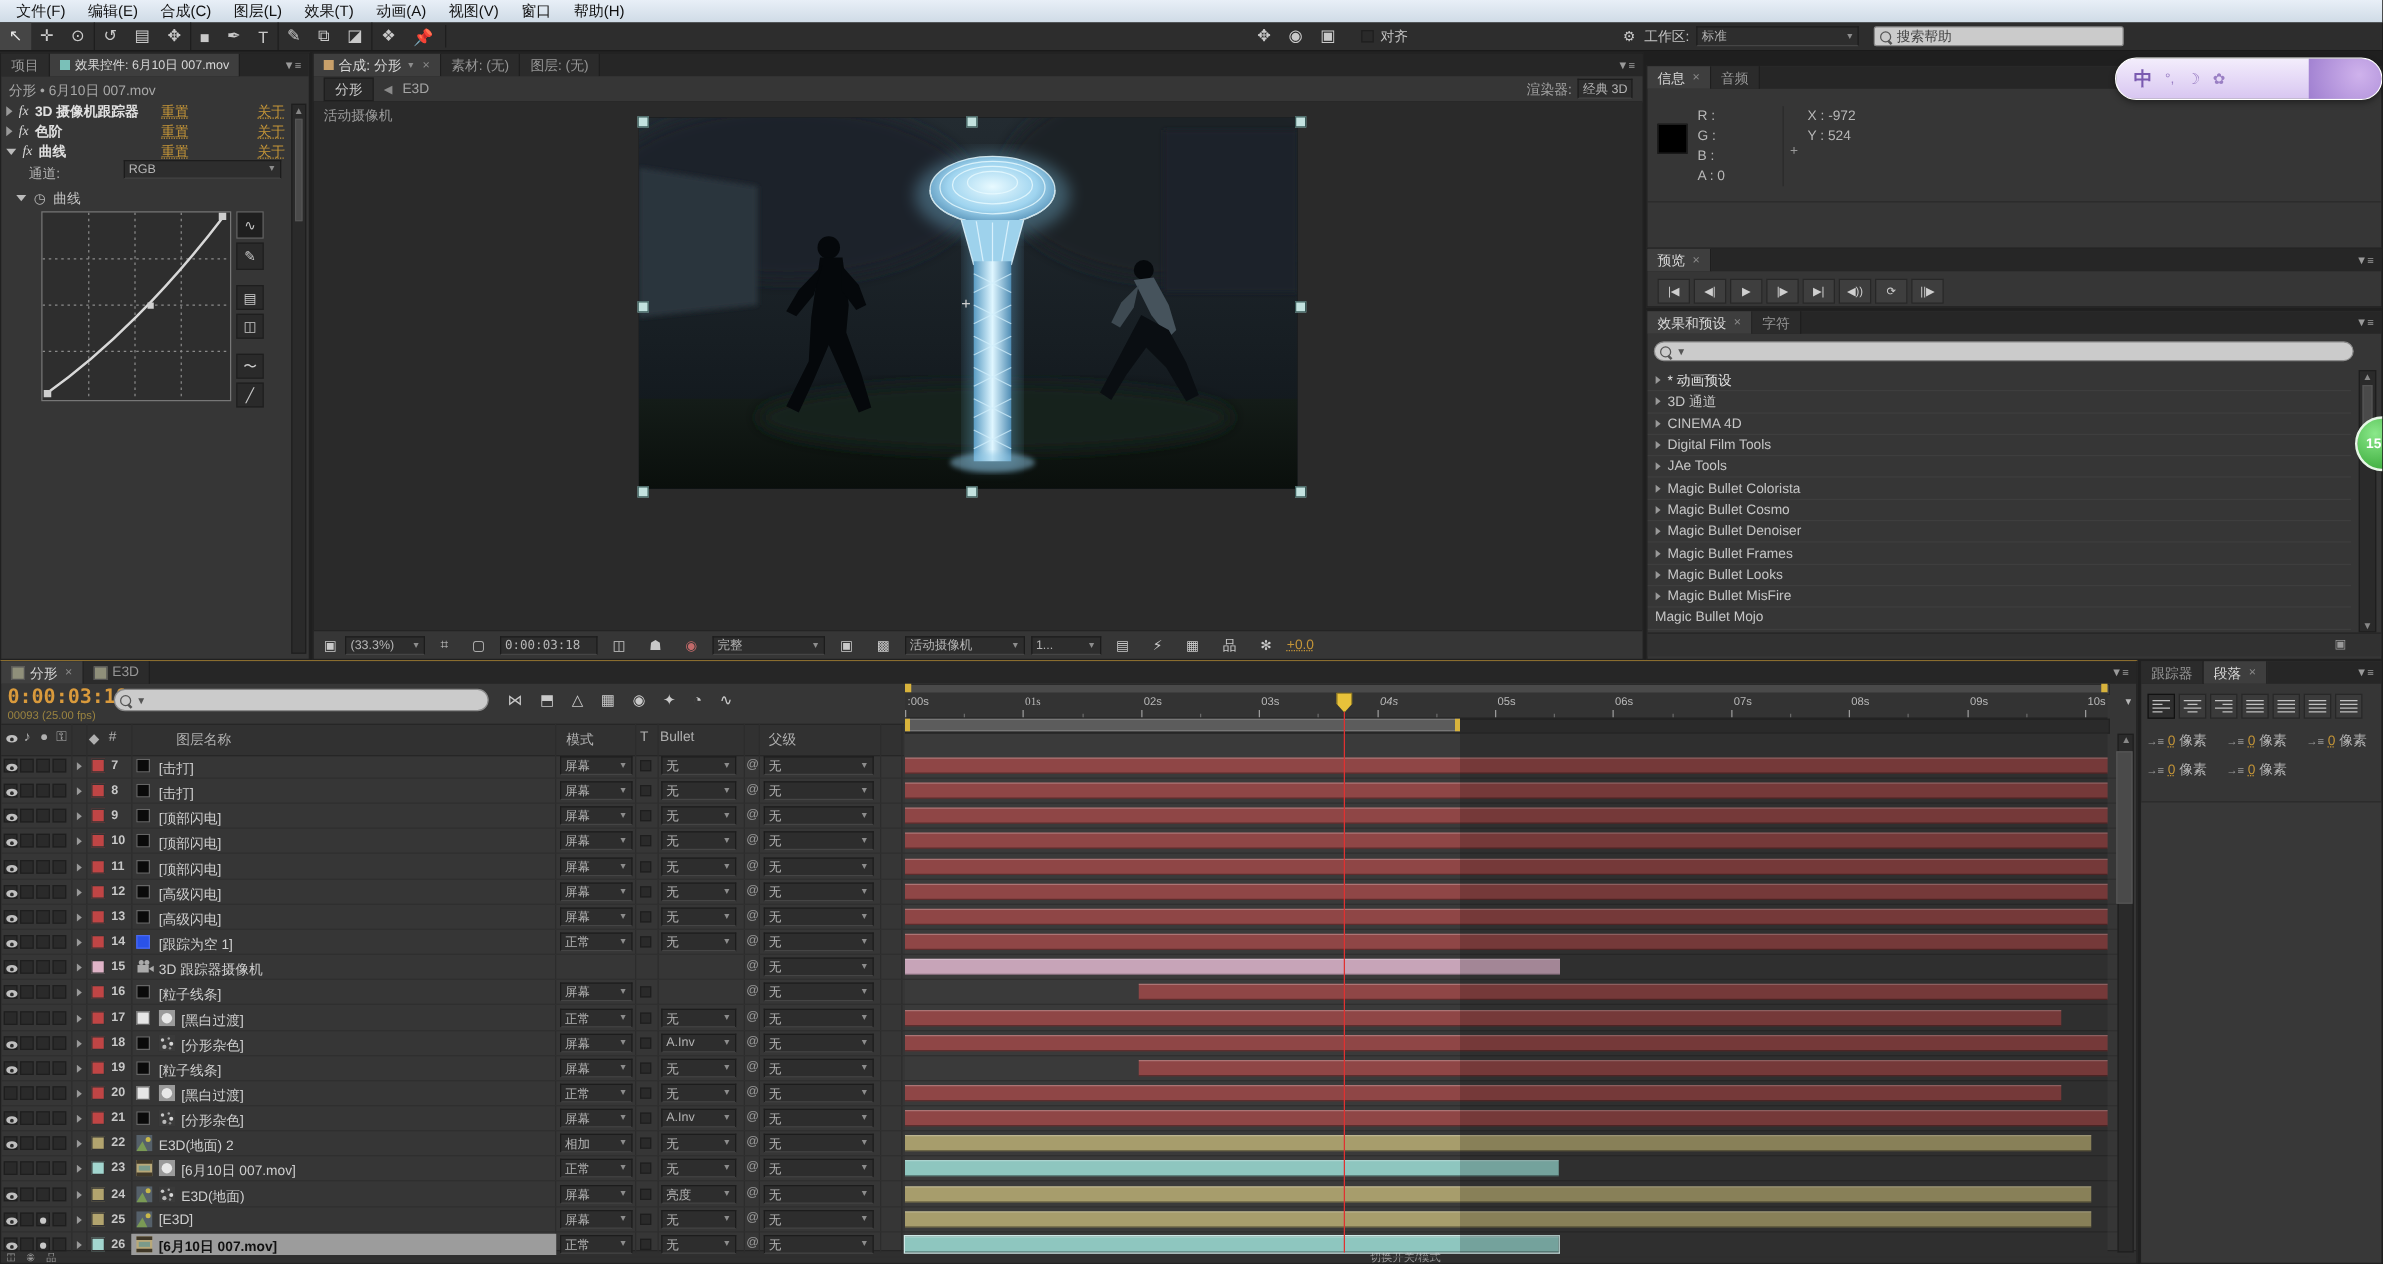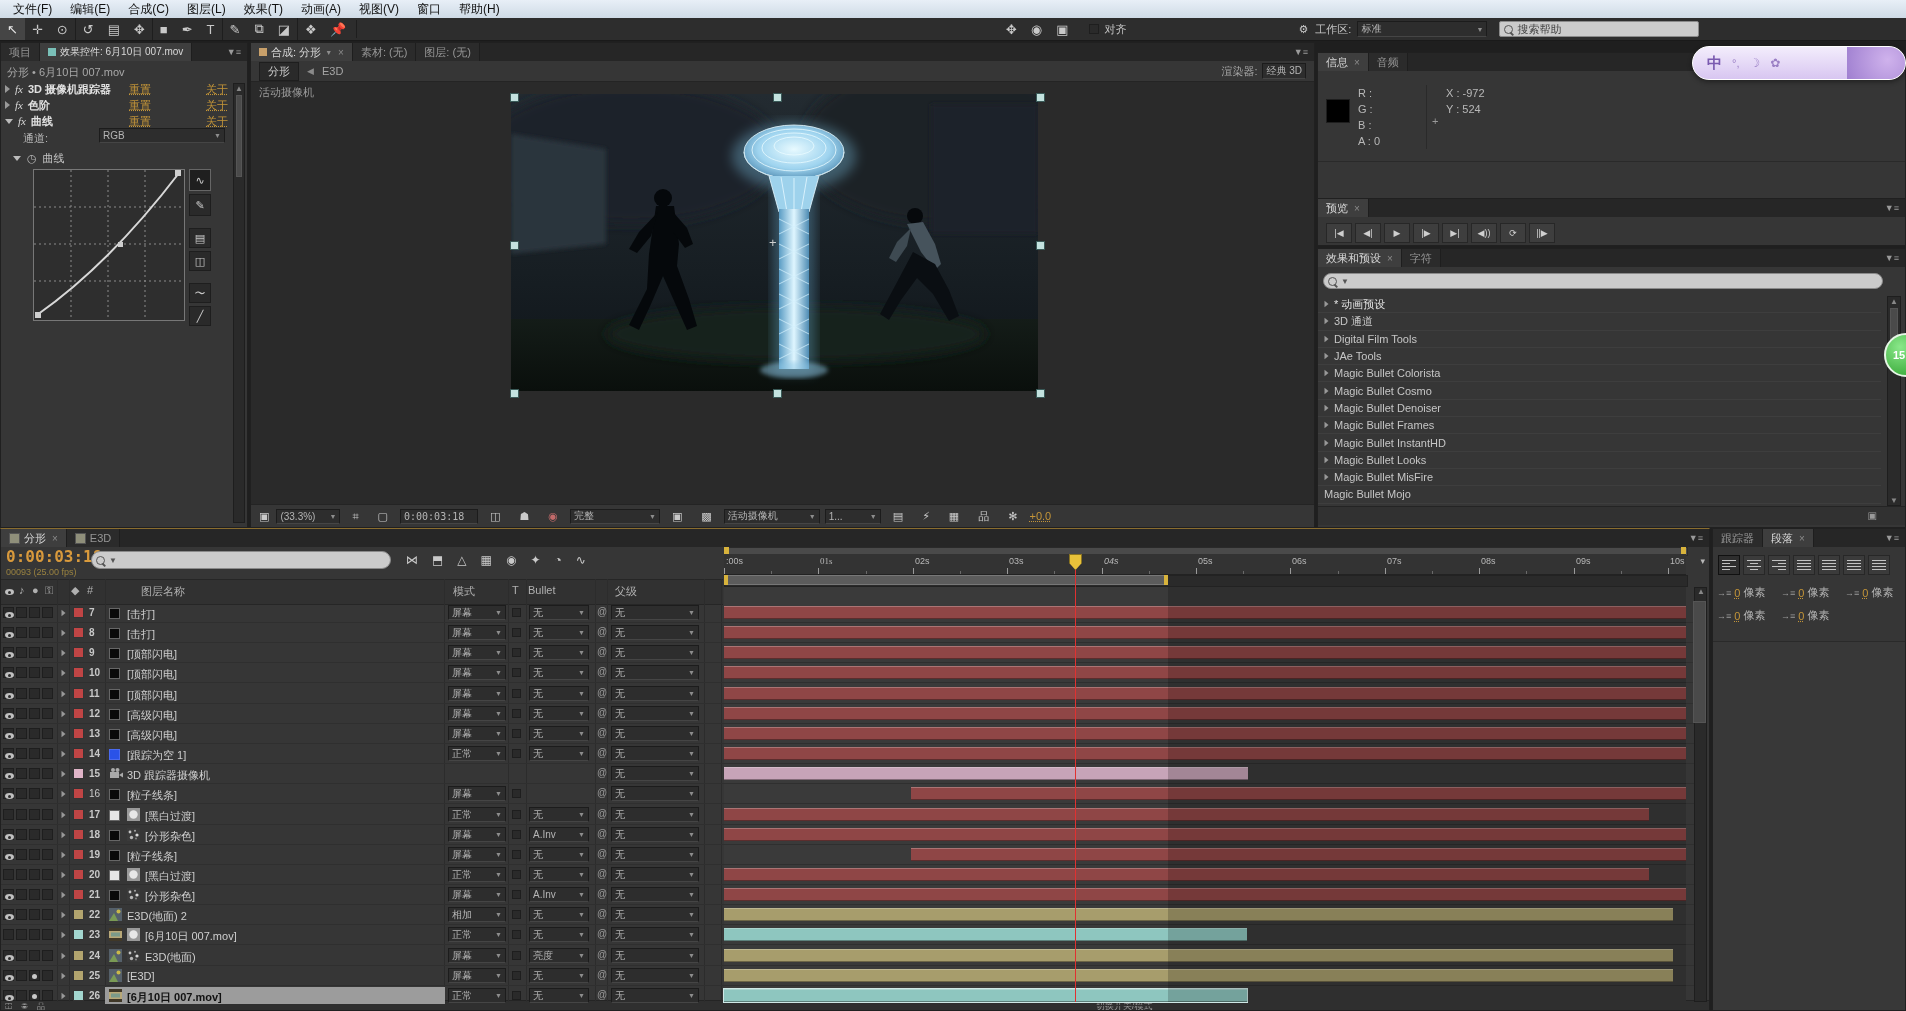--- a/index.html
+++ b/index.html
@@ -402,20 +402,24 @@
         <div class="listitem" style="height: 16.3px;">
           <div class="tri-r" style="transform: scale(0.8);"></div>
           <div style="color: rgb(226, 226, 226);">* 动画预设</div>
         </div>
         <div class="listitem" style="height: 16.3px;">
           <div class="tri-r" style="transform: scale(0.8);"></div>
           <div>3D 通道</div>
         </div>
         <div class="listitem" style="height: 16.3px;">
           <div class="tri-r" style="transform: scale(0.8);"></div>
+          <div>CINEMA 4D</div>
+        </div>
+        <div class="listitem" style="height: 16.3px;">
+          <div class="tri-r" style="transform: scale(0.8);"></div>
           <div>Digital Film Tools</div>
         </div>
         <div class="listitem" style="height: 16.3px;">
           <div class="tri-r" style="transform: scale(0.8);"></div>
           <div>JAe Tools</div>
         </div>
         <div class="listitem" style="height: 16.3px;">
           <div class="tri-r" style="transform: scale(0.8);"></div>
           <div>Magic Bullet Colorista</div>
         </div>
@@ -423,24 +427,20 @@
           <div class="tri-r" style="transform: scale(0.8);"></div>
           <div>Magic Bullet Cosmo</div>
         </div>
         <div class="listitem" style="height: 16.3px;">
           <div class="tri-r" style="transform: scale(0.8);"></div>
           <div>Magic Bullet Denoiser</div>
         </div>
         <div class="listitem" style="height: 16.3px;">
           <div class="tri-r" style="transform: scale(0.8);"></div>
           <div>Magic Bullet Frames</div>
-        </div>
-        <div class="listitem" style="height: 16.3px;">
-          <div class="tri-r" style="transform: scale(0.8);"></div>
-          <div>Magic Bullet InstantHD</div>
         </div>
         <div class="listitem" style="height: 16.3px;">
           <div class="tri-r" style="transform: scale(0.8);"></div>
           <div>Magic Bullet Looks</div>
         </div>
         <div class="listitem" style="height: 16.3px;">
           <div class="tri-r" style="transform: scale(0.8);"></div>
           <div>Magic Bullet MisFire</div>
         </div>
         <div class="listitem" style="height: 16.3px;">
@@ -791,21 +791,21 @@
         </div>
         <div style="position: absolute; left: 723px; top: 3px; width: 524px; height: 13px; background: rgb(199, 164, 184); border-top: 1px solid rgba(255, 255, 255, 0.25); border-bottom: 1px solid rgba(0, 0, 0, 0.35); box-sizing: border-box;"></div>
       </div>
       <div style="position: absolute; left: 0px; top: 255px; width: 1702px; height: 20px; border-bottom: 1px solid rgb(47, 47, 47); box-sizing: border-box;">
         <div class="well" style="position: absolute; left: 2px; top: 4px; width: 11px; height: 11px;"><span class="eyeicon" style="margin:2px 0 0 0.5px"></span></div>
         <div class="well" style="position: absolute; left: 15px; top: 4px; width: 11px; height: 11px;"></div>
         <div class="well" style="position: absolute; left: 28px; top: 4px; width: 11px; height: 11px;"></div>
         <div class="well" style="position: absolute; left: 41px; top: 4px; width: 11px; height: 11px;"></div>
         <div class="tri-r" style="position: absolute; left: 60px; top: 6px; transform: scale(0.8);"></div>
         <div style="position: absolute; left: 72px; top: 4px; width: 11px; height: 11px; background: rgb(192, 69, 69); border: 1px solid rgb(51, 51, 51); box-sizing: border-box;"></div>
-        <div style="position: absolute; left: 88px; top: 4px; color: rgb(200, 200, 200); font-weight: normal; font-size: 10px;">16</div>
+        <div style="position: absolute; left: 88px; top: 4px; color: rgb(200, 200, 200); font-weight: bold; font-size: 10px;">16</div>
         <div style="position: absolute; left: 108px; top: 3px;"><span class="sq" style="background:#0a0a0a"></span></div>
         <div style="position: absolute; left: 126px; top: 4px; font-size: 11px; color: rgb(207, 207, 207);">[粒子线条]</div>
         <div class="dd" style="position: absolute; left: 447px; top: 2px; width: 58px; height: 15px;">
           <div>屏幕</div>
           <div class="car">▼</div>
         </div>
         <div class="well" style="position: absolute; left: 511px; top: 5px; width: 9px; height: 9px;"></div>
         <div style="position: absolute; left: 596px; top: 3px; color: rgb(154, 154, 154); font-size: 10px;">@</div>
         <div class="dd" style="position: absolute; left: 610px; top: 2px; width: 88px; height: 15px;">
           <div>无</div>

